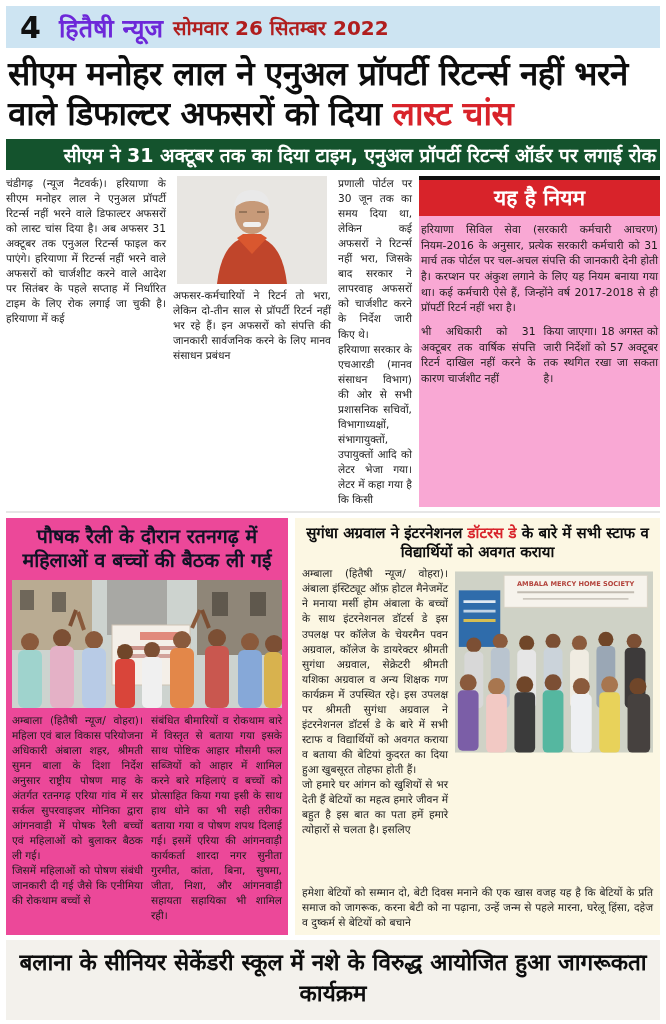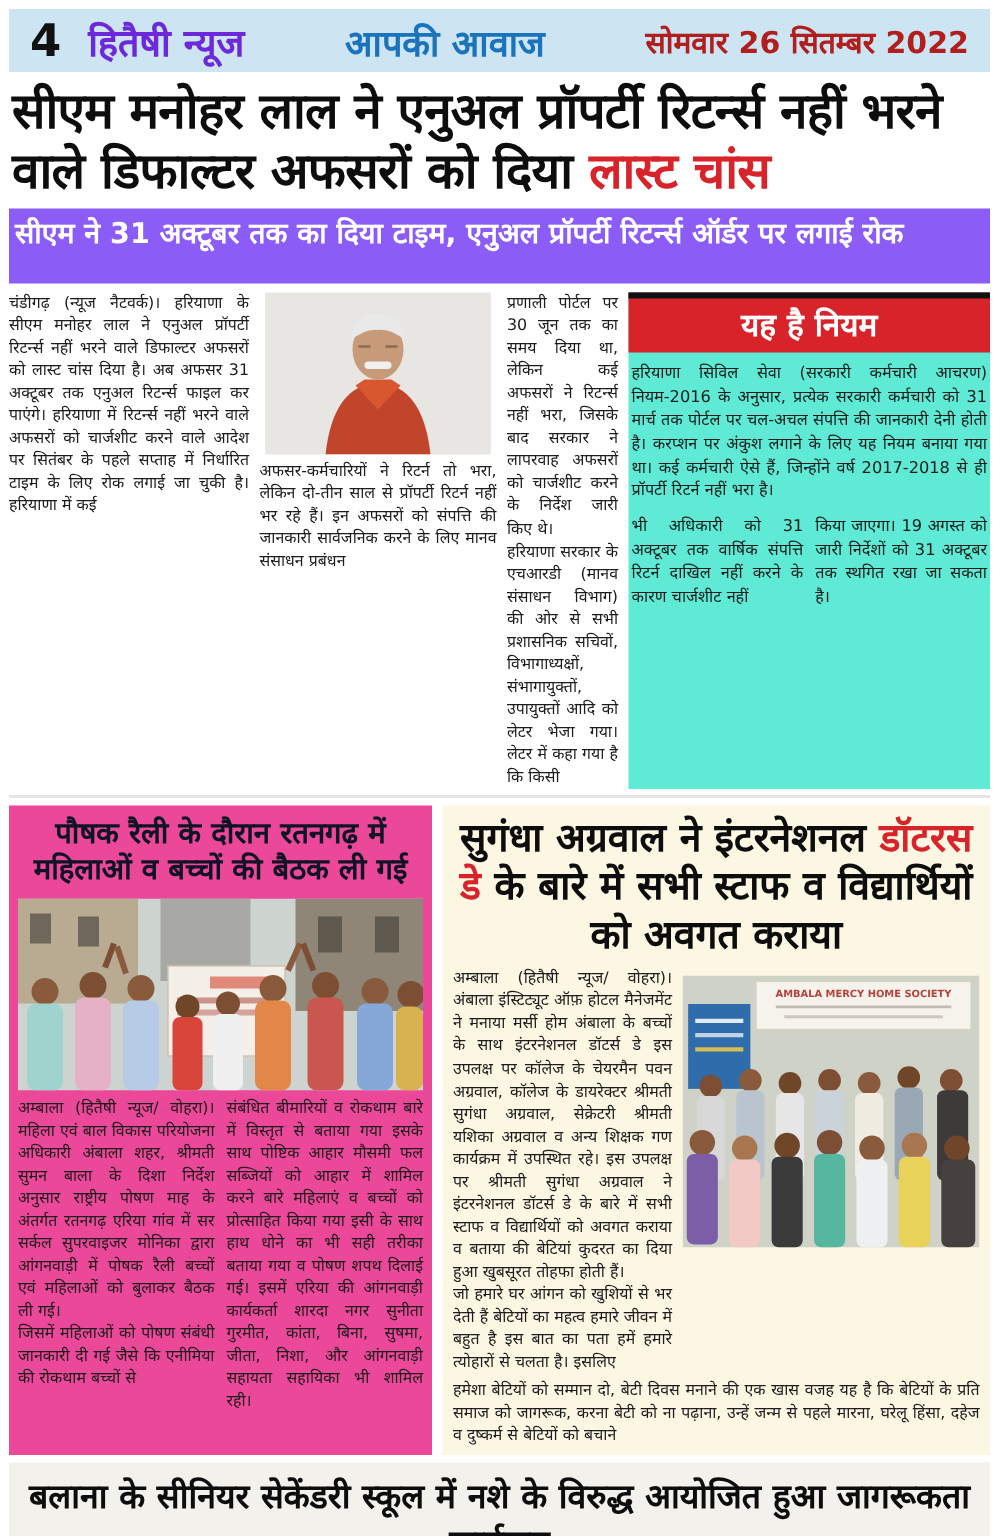--- a/index.html
+++ b/index.html
@@ -10,63 +10,62 @@
   
   .masthead { background:#cde4f2; height:42px; display:flex; align-items:center; padding:0 14px; gap:10px; }
   .masthead .pageno { font-size:30px; font-weight:bold; color:#111; }
   .masthead .paper { font-size:25px; font-weight:bold; color:#6d28d9; margin-left:8px; }
   .masthead .badge { font-size:24px; font-weight:bold; color:#1b74bb; margin:0 auto; }
   .masthead .date { font-size:20px; font-weight:bold; color:#b01e1e; }
 
   
   .lead-headline { font-size:33px; line-height:1.2; font-weight:bold; color:#0d0d0d; padding:6px 2px 4px 2px; letter-spacing:-0.5px; }
   .lead-headline .red { color:#d8232a; }
-  .subhead-bar { background:#8b5cf6; color:#ffffff; font-size:19px; font-weight:bold; text-align:left; padding:3px 4px 21px 4px; margin-top:2px; }
+  .subhead-bar { background:#14532d; color:#ffffff; font-size:19px; font-weight:bold; text-align:right; padding:3px 4px 2px 4px; margin-top:2px; }
 
   
   .lead-cols { display:grid; grid-template-columns:160px 158px 74px 1fr; gap:7px; padding:6px 0 4px 0; border-bottom:2px solid #e6e6e6; }
   .bodytext { font-size:10.6px; line-height:1.42; text-align:justify; white-space:pre-line; }
   .caption { font-size:10.6px; line-height:1.4; text-align:justify; margin-top:4px; }
   .photo-frame { width:100%; display:block; }
 
-  .rulebox { background:#5eead4; }
+  .rulebox { background:#f9a8d4; }
   .rulebox-title { background:#d8232a; color:#ffffff; font-size:21px; font-weight:bold; text-align:center; padding:3px 0 5px 0; border-top:4px solid #101010; }
   .rulebox-body { font-size:10.8px; line-height:1.45; text-align:justify; padding:6px 2px; }
   .rulebox-cols { display:flex; gap:8px; padding:2px 2px 0 2px; }
   .rulebox-cols p { flex:1; font-size:10.8px; line-height:1.45; text-align:justify; }
 
   
   .mid { display:grid; grid-template-columns:282px 1fr; gap:7px; margin-top:5px; }
   .rally { background:#ec4899; padding:5px 6px; }
   .rally h2 { font-size:19.5px; line-height:1.25; font-weight:bold; text-align:center; color:#101325; padding:2px 0 6px 0; }
   .rally-cols { display:flex; gap:8px; margin-top:5px; }
   .rally-cols p { flex:1; }
 
   .daughters { background:#fcf7e3; padding:5px 7px; }
-  .daughters h2 { font-size:26px; line-height:1.25; font-weight:bold; text-align:center; color:#0d0d0d; padding:1px 0 5px 0; }
+  .daughters h2 { font-size:15px; line-height:1.25; font-weight:bold; text-align:center; color:#0d0d0d; padding:1px 0 5px 0; }
   .daughters h2 .red { color:#d8232a; }
   .daughters-top { display:flex; gap:7px; }
   .daughters-top .coltext { width:146px; flex:none; }
   .daughters-top .photo-wrap { flex:1; }
   .daughters-bottom { display:flex; gap:8px; margin-top:4px; }
-  .daughters-bottom p { flex:1; }
+  .daughters-bottom p { flex:1;margin-top:44px; }
 
   
   .school { background:#f3f1ec; margin-top:5px; padding:4px 6px 6px 6px; }
   .school h2 { font-size:22.5px; font-weight:bold; text-align:center; color:#0d0d0d; padding:2px 0 6px 0; }
 </style>
 </head>
 <body>
 
 <div class="page">
 
   <header class="masthead">
     <span class="pageno">4</span>
     <span class="paper">हितैषी न्यूज</span>
-    <span class="badge">आपकी आवाज</span>
     <span class="date">सोमवार 26 सितम्बर 2022</span>
   </header>
 
   <section>
     <h1 class="lead-headline">
       <span>सीएम मनोहर लाल ने एनुअल प्रॉपर्टी रिटर्न्स नहीं भरने वाले डिफाल्टर अफसरों को दिया</span>
       <span class="red">लास्ट चांस</span>
     </h1>
     <div class="subhead-bar">सीएम ने 31 अक्टूबर तक का दिया टाइम, एनुअल प्रॉपर्टी रिटर्न्स ऑर्डर पर लगाई रोक</div>
 
@@ -89,21 +88,21 @@
       </div>
 
       <p class="bodytext">प्रणाली पोर्टल पर 30 जून तक का समय दिया था, लेकिन कई अफसरों ने रिटर्न्स नहीं भरा, जिसके बाद सरकार ने लापरवाह अफसरों को चार्जशीट करने के निर्देश जारी किए थे।
 हरियाणा सरकार के एचआरडी (मानव संसाधन विभाग) की ओर से सभी प्रशासनिक सचिवों, विभागाध्यक्षों, संभागायुक्तों, उपायुक्तों आदि को लेटर भेजा गया। लेटर में कहा गया है कि किसी</p>
 
       <aside class="rulebox">
         <div class="rulebox-title">यह है नियम</div>
         <p class="rulebox-body">हरियाणा सिविल सेवा (सरकारी कर्मचारी आचरण) नियम-2016 के अनुसार, प्रत्येक सरकारी कर्मचारी को 31 मार्च तक पोर्टल पर चल-अचल संपत्ति की जानकारी देनी होती है। करप्शन पर अंकुश लगाने के लिए यह नियम बनाया गया था। कई कर्मचारी ऐसे हैं, जिन्होंने वर्ष 2017-2018 से ही प्रॉपर्टी रिटर्न नहीं भरा है।</p>
         <div class="rulebox-cols">
           <p>भी अधिकारी को 31 अक्टूबर तक वार्षिक संपत्ति रिटर्न दाखिल नहीं करने के कारण चार्जशीट नहीं</p>
-          <p>किया जाएगा। 19 अगस्त को जारी निर्देशों को 31 अक्टूबर तक स्थगित रखा जा सकता है।</p>
+          <p>किया जाएगा। 18 अगस्त को जारी निर्देशों को 57 अक्टूबर तक स्थगित रखा जा सकता है।</p>
         </div>
       </aside>
     </div>
   </section>
 
   <section class="mid">
 
     <article class="rally">
       <h2>पौषक रैली के दौरान रतनगढ़ में महिलाओं व बच्चों की बैठक ली गई</h2>
       <svg class="photo-frame" viewBox="0 0 270 128" width="270" height="128" xmlns="http://www.w3.org/2000/svg">

